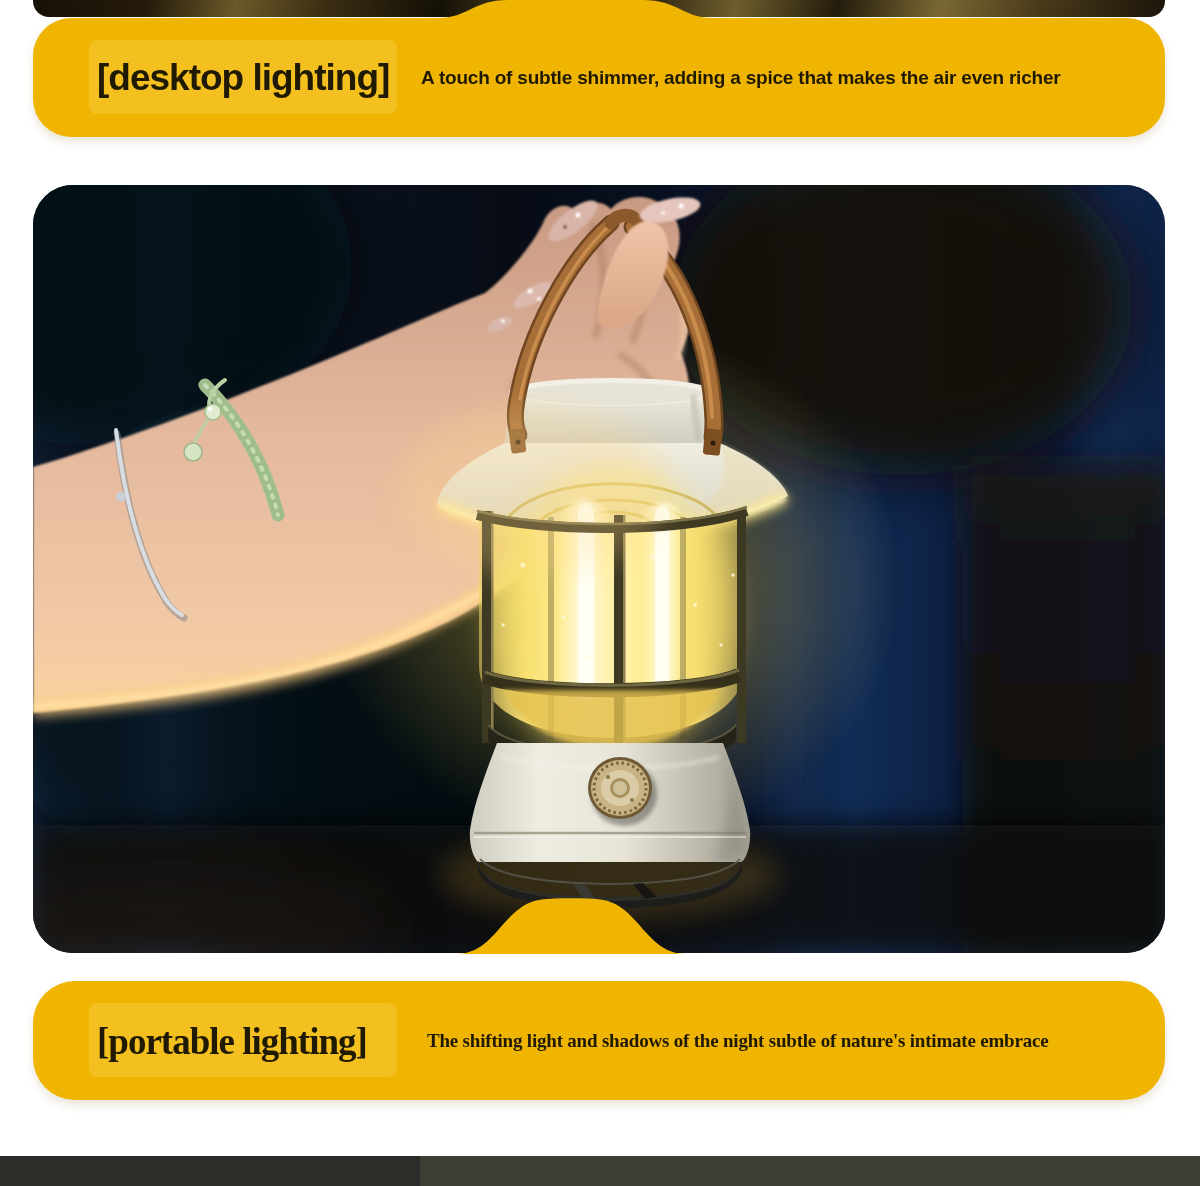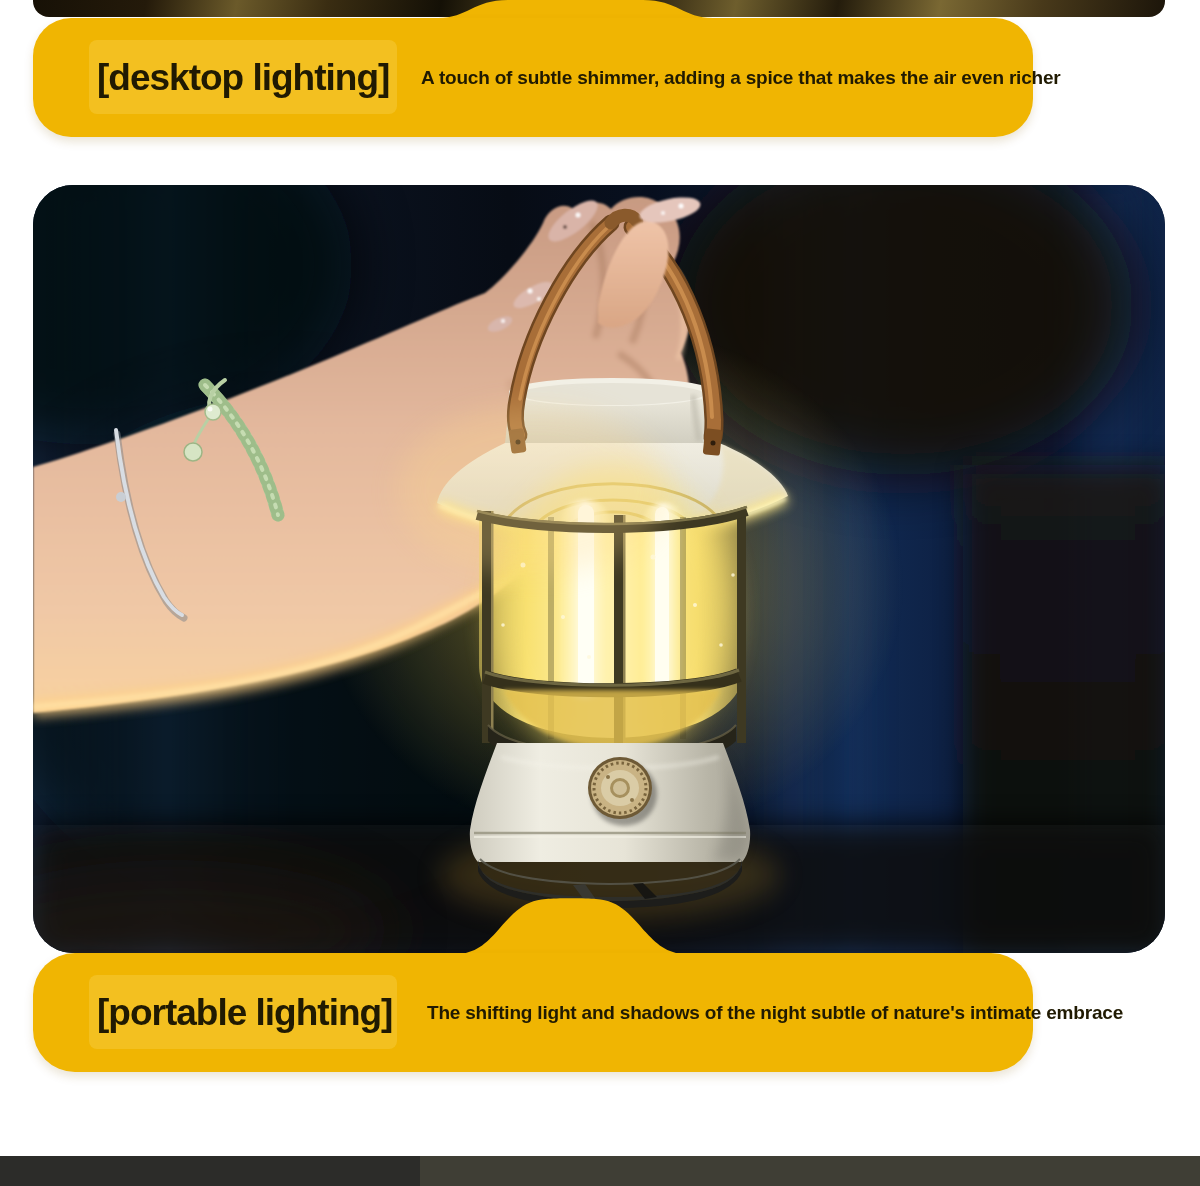--- a/index.html
+++ b/index.html
@@ -8,24 +8,24 @@
   .abs{position:absolute;}
 
   
   #top-strip{left:33px;top:0;width:1132px;height:17px;
     border-radius:0 0 16px 16px;
     background:linear-gradient(100deg,#171106 0%,#241a0a 10%,#6b5a2a 18%,
       #3a2d12 26%,#141006 36%,#584a22 45%,#2e2410 54%,#6e5e2d 62%,
       #241c0c 71%,#7a6833 80%,#48391a 89%,#1c150a 100%);}
 
   
-  .banner{left:33px;width:1000px;height:119px;background:var(--banner-yellow,#F0B502);
+  .banner{left:33px;width:1132px;height:119px;background:var(--banner-yellow,#F0B502);
     box-shadow:0 5px 10px rgba(130,95,0,.16);}
   #banner-top{top:18px;border-radius:38px;}
-  #banner-bottom{top:953px;border-radius:42px;}
+  #banner-bottom{top:981px;border-radius:42px;font-family:Liberation Serif, serif;}
   .hl-box{position:absolute;left:56px;top:22px;width:308px;height:74px;
     background:var(--highlight-box,rgba(255,230,140,0.25));border-radius:8px;}
   .banner h2{position:absolute;left:64px;top:50%;transform:translateY(-50%);
     margin:0;font-size:37px;font-weight:bold;letter-spacing:-1px;
     color:var(--banner-text,#201A02);white-space:nowrap;}
   .banner p{position:absolute;top:50%;transform:translateY(-50%);
     margin:0;font-size:19px;font-weight:bold;letter-spacing:-0.2px;
     color:var(--banner-text,#201A02);white-space:nowrap;}
   #banner-top p{left:388px;}
   #banner-bottom p{left:394px;}

